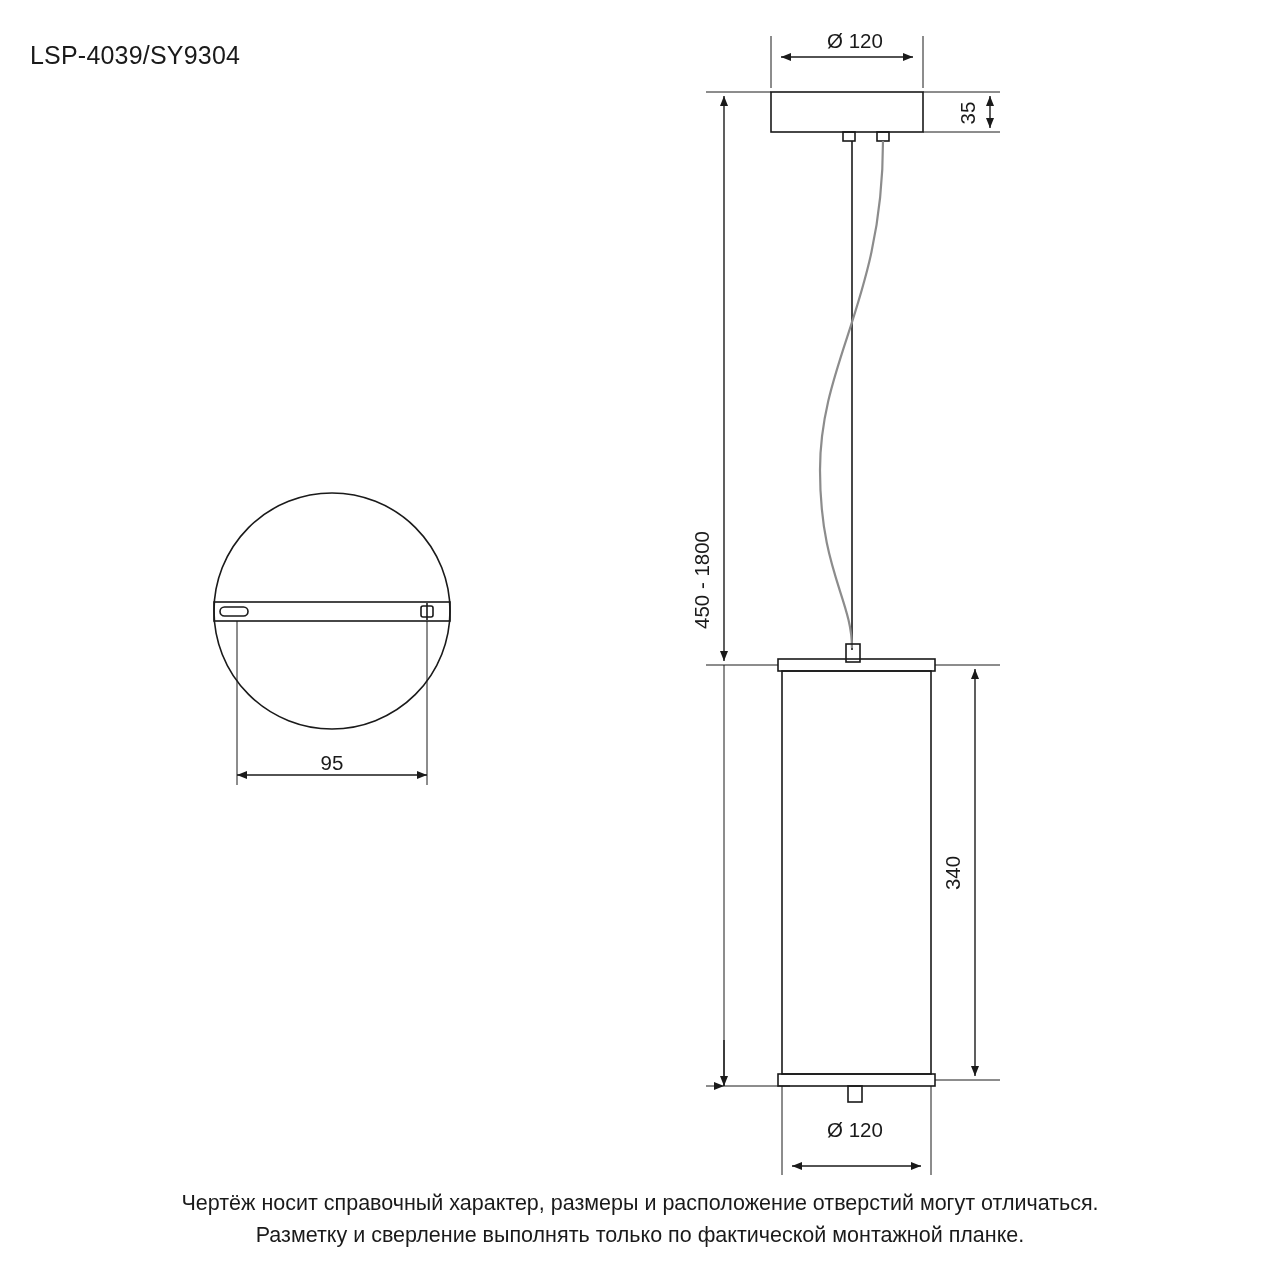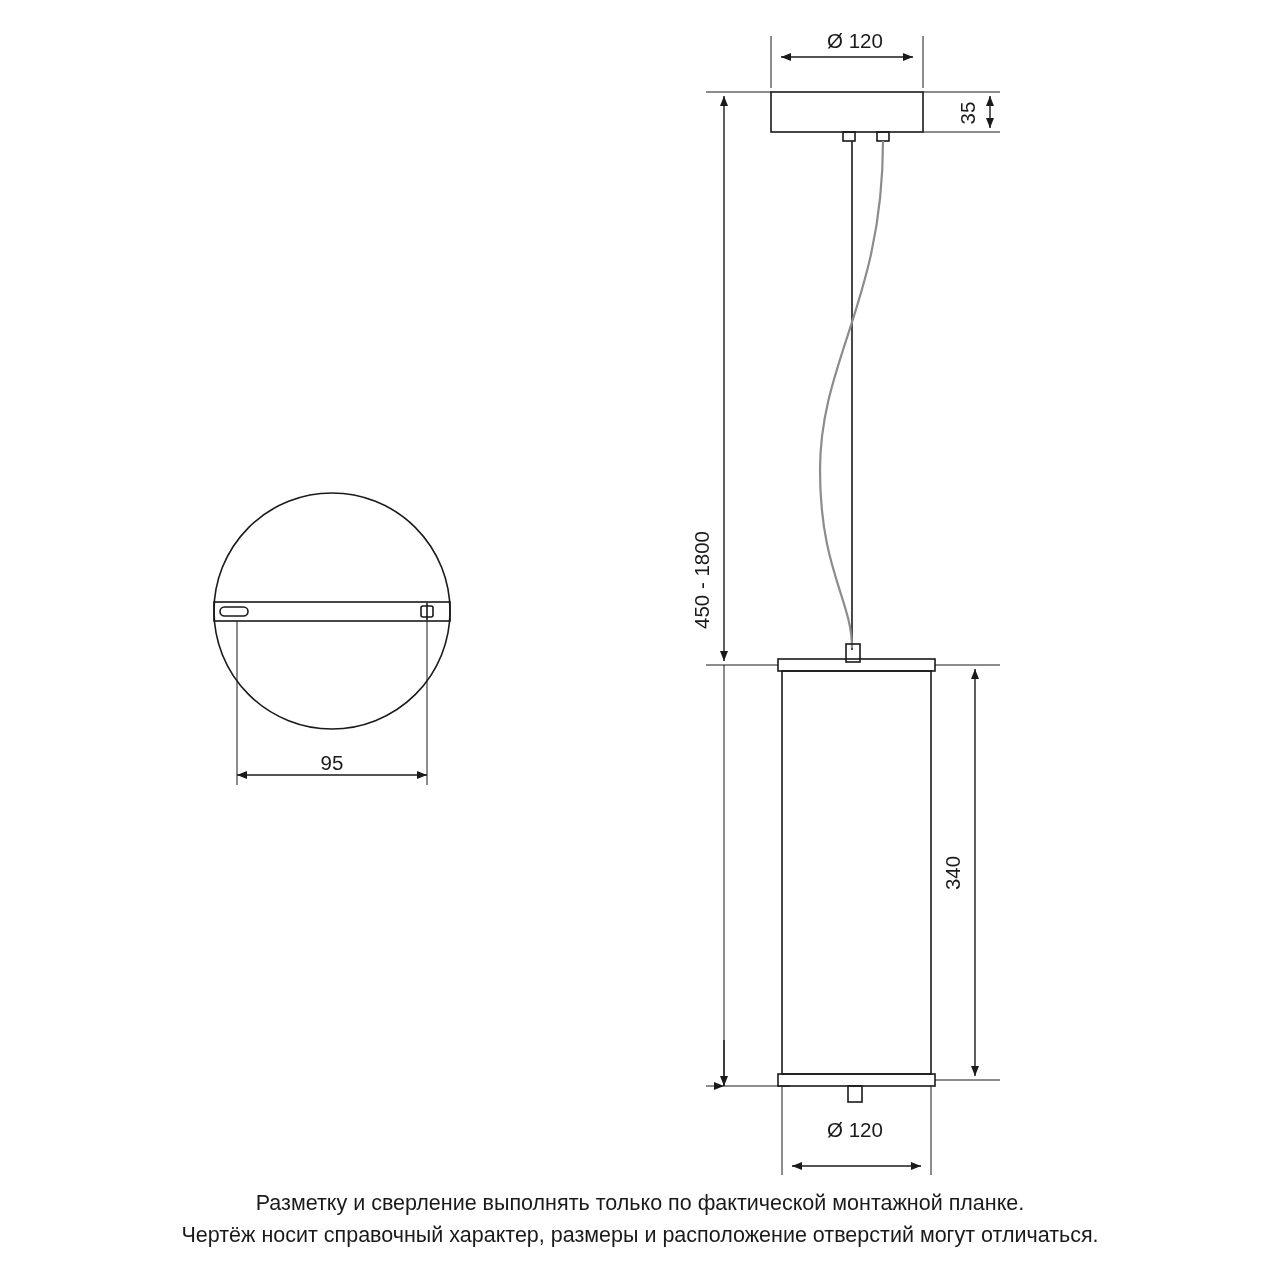--- a/index.html
+++ b/index.html
@@ -56,20 +56,21 @@
     fill: #1a1a1a;
     font-family: "Liberation Sans", sans-serif;
   }
 </style>
 </head>
 <body>
 
 <div id="sheet">
 
   <div class="title-block">
+    <div class="title-line-1">LSP-4039/SY9304</div>
   </div>
 
   <svg class="drawing" viewBox="0 0 1280 1280">
     <defs>
       <marker id="arrowEnd" markerWidth="12" markerHeight="12" refX="10" refY="4" orient="auto" markerUnits="userSpaceOnUse">
         <path d="M0,0 L10,4 L0,8 z" fill="#1a1a1a"></path>
       </marker>
       <marker id="arrowStart" markerWidth="12" markerHeight="12" refX="0" refY="4" orient="auto" markerUnits="userSpaceOnUse">
         <path d="M10,0 L0,4 L10,8 z" fill="#1a1a1a"></path>
       </marker>
@@ -153,17 +154,17 @@
     <text class="dim-label" x="975" y="113" text-anchor="middle" transform="rotate(-90 975 113)">35</text>
 
     <text class="dim-label" x="709" y="580" text-anchor="middle" transform="rotate(-90 709 580)">450 - 1800</text>
 
     <text class="dim-label" x="960" y="873" text-anchor="middle" transform="rotate(-90 960 873)">340</text>
 
     <text class="dim-label" x="855" y="1137" text-anchor="middle">Ø 120</text>
   </svg>
 
   <div class="footer-note">
+    <div>Чертёж носит справочный характер, размеры и расположение отверстий могут отличаться.</div>
     <div>Разметку и сверление выполнять только по фактической монтажной планке.</div>
-    <div>Чертёж носит справочный характер, размеры и расположение отверстий могут отличаться.</div>
   </div>
 
 </div>
 
 </body></html>

